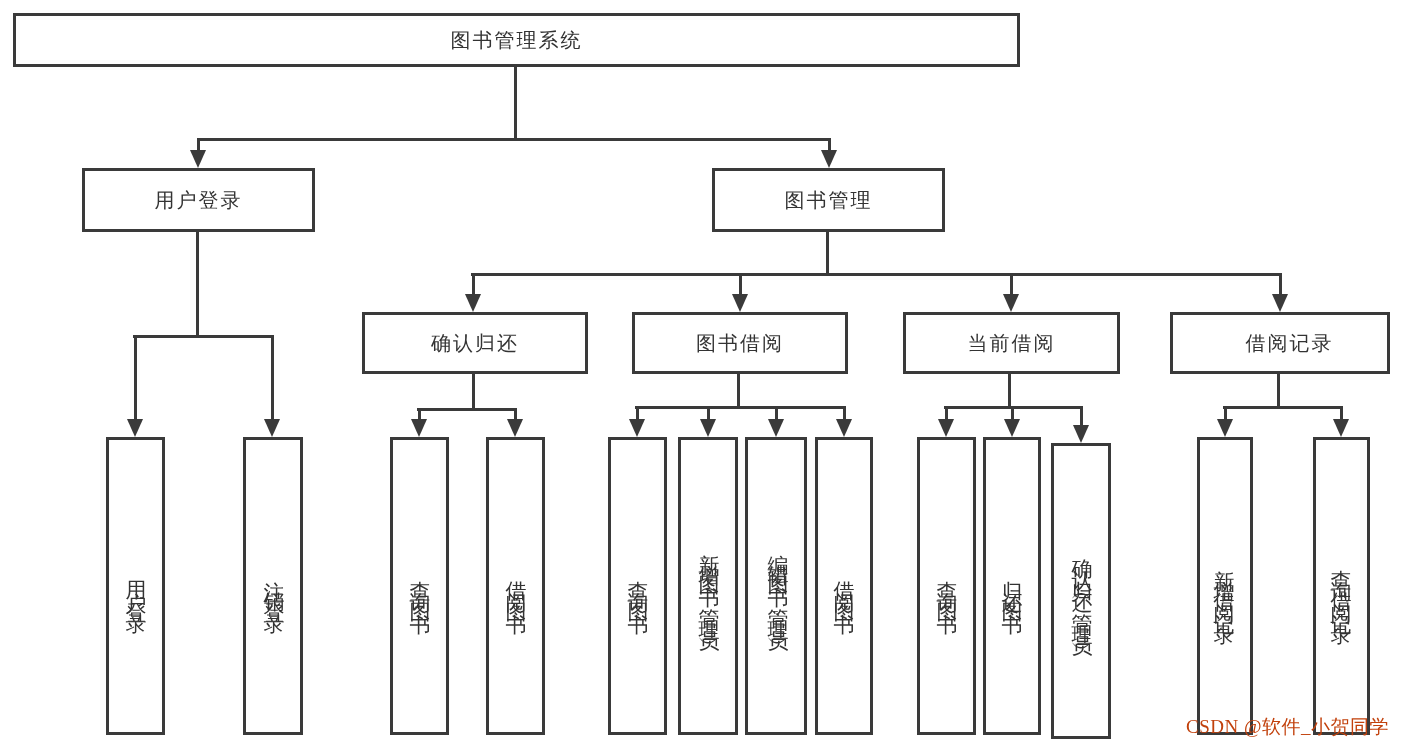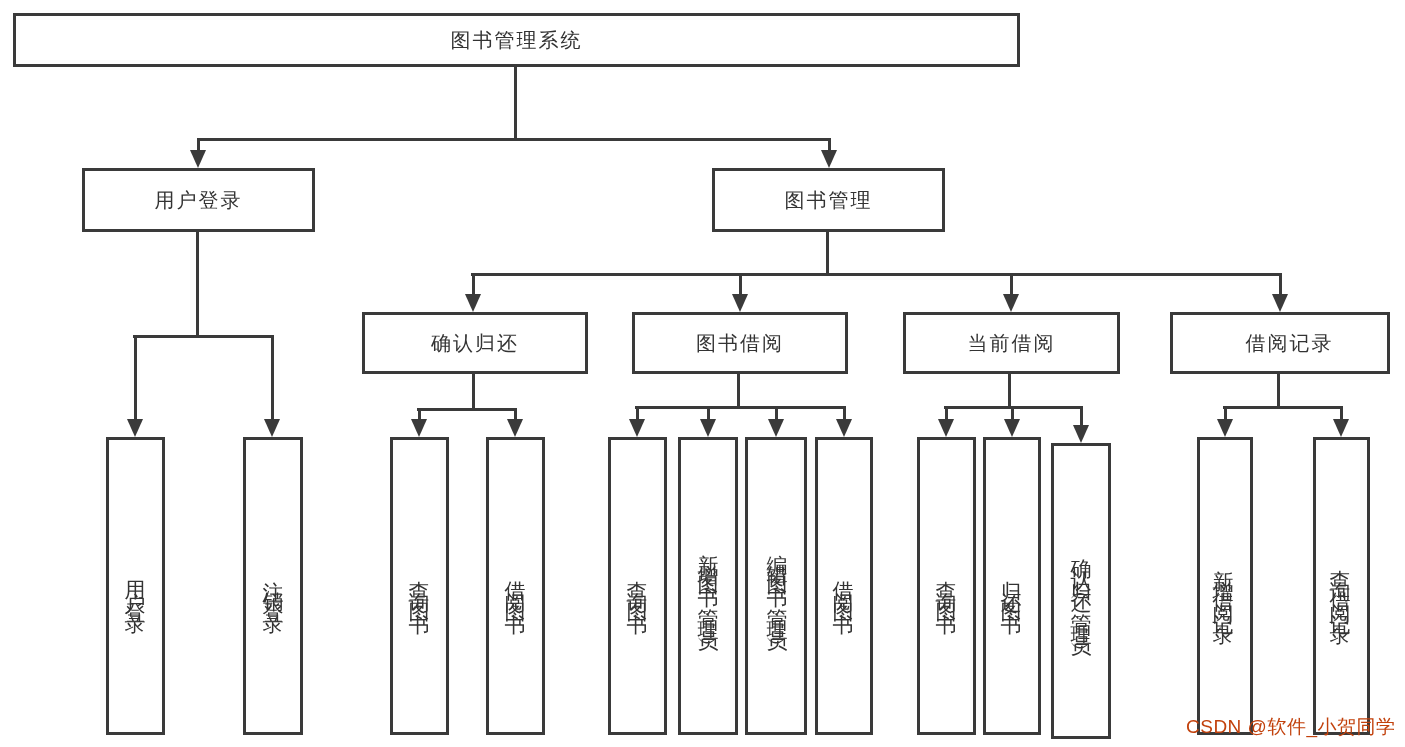--- a/index.html
+++ b/index.html
@@ -1,18 +1,18 @@
 <!DOCTYPE html>
 <html><head>
 <meta charset="utf-8">
 <style>
   html,body{margin:0;padding:0;background:#ffffff;}
   .canvas{
     position:relative;width:1405px;height:747px;background:#ffffff;overflow:hidden;
-    font-family:Liberation Sans, sans-serif;color:#333333;
+    font-family:Liberation Serif, serif;color:#333333;
   }
   .box{
     position:absolute;box-sizing:border-box;background:#ffffff;
     border:3px solid #3a3a3a;display:flex;align-items:center;justify-content:center;
     font-size:20px;letter-spacing:2px;color:#333333;z-index:2;
   }
   .leaf{
     writing-mode:vertical-rl;text-orientation:mixed;text-align:center;
     font-size:21px;letter-spacing:11px;line-height:53px;overflow:hidden;
     display:block;

